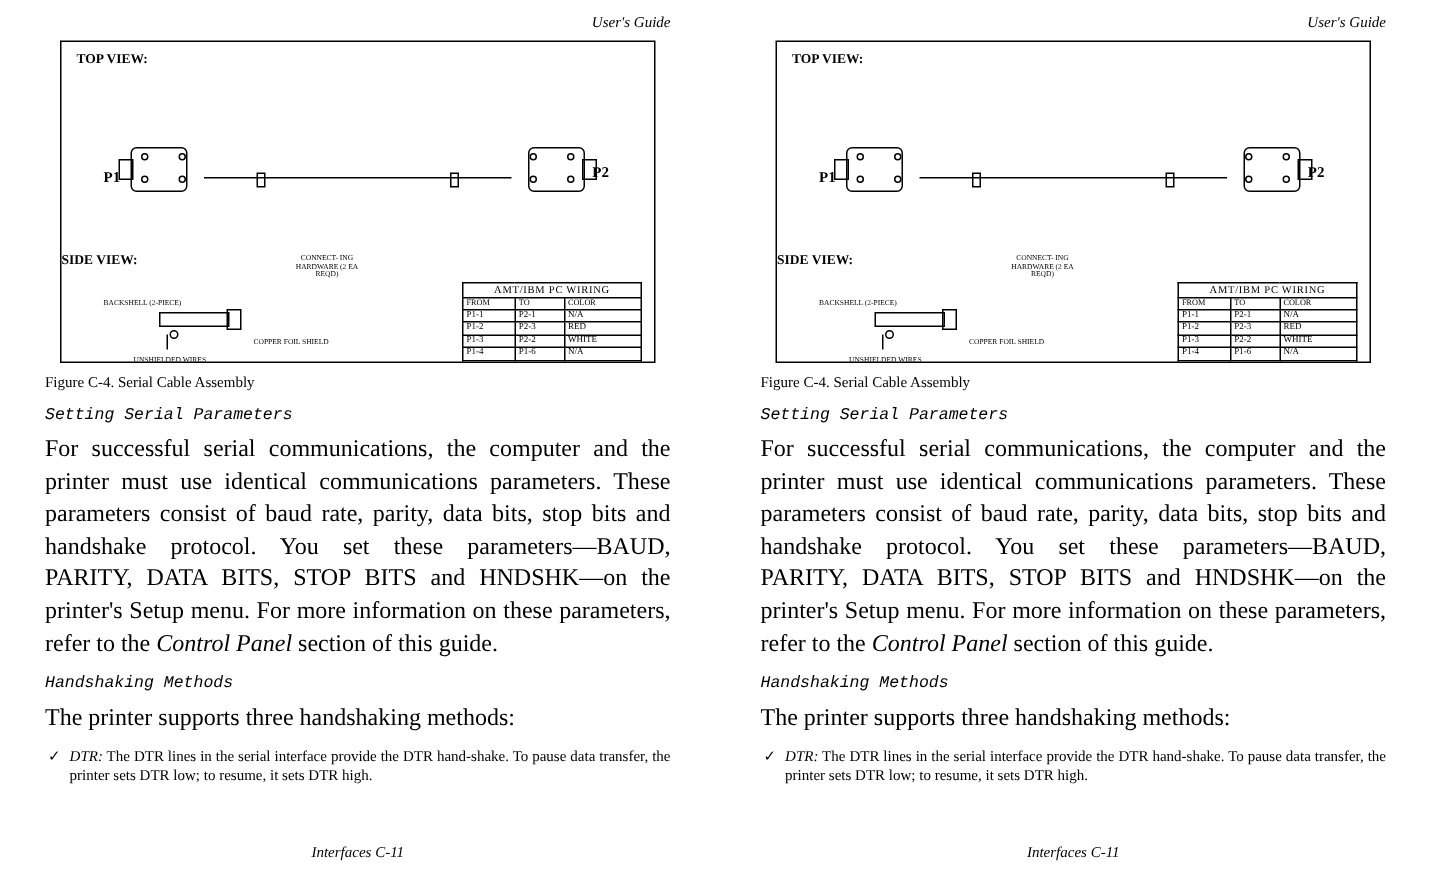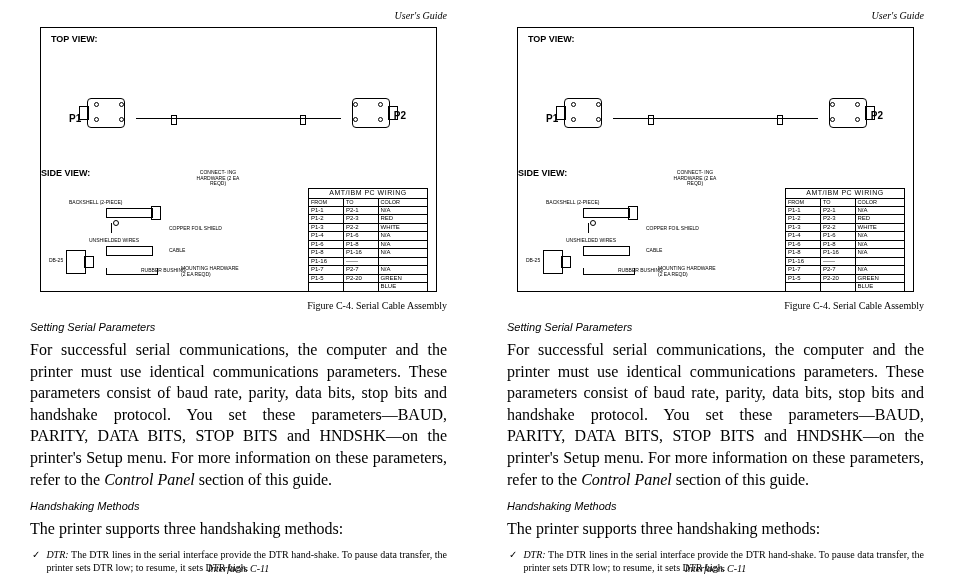--- a/index.html
+++ b/index.html
@@ -1,19 +1,19 @@
 <!DOCTYPE html>
 <html><head>
 <meta charset="utf-8">
 <style>
   html,body{margin:0;padding:0;background:#fff;font-family:"Times New Roman",Times,serif;color:#000}
   .sheet{display:flex;width:954px;height:580px}
   .page{flex:1;position:relative;padding:10px 30px 0 30px;box-sizing:border-box}
   .hdr{text-align:right;font-style:italic;font-size:10px;margin-bottom:6px}
-  .figbox{border:1px solid #000;height:265px;margin:0 10px;position:relative;box-sizing:border-box;overflow:hidden;font-family:Liberation Sans, sans-serif}
+  .figbox{border:1px solid #000;height:215px;margin:0 10px;position:relative;box-sizing:border-box;overflow:hidden;font-family:Liberation Serif, serif}
   .lbl{position:absolute;font-weight:bold;font-size:9px}
   .topv{left:10px;top:6px}
   .sidev{left:0;top:140px}
   .conn{position:absolute;width:55px;height:28px}
   .conn .trap{position:absolute;left:8px;top:0;width:36px;height:28px;border:1px solid #000;border-radius:4px}
   .conn .body{position:absolute;left:0;top:8px;width:8px;height:12px;border:1px solid #000}
   .conn .dot{position:absolute;width:3px;height:3px;border:1px solid #000;border-radius:50%}
   .conn .d1{left:15px;top:4px}.conn .d2{left:15px;bottom:4px}
   .conn .d3{right:10px;top:4px}.conn .d4{right:10px;bottom:4px}
   .conn.rt{transform:scaleX(-1)}
@@ -22,22 +22,22 @@
   .cab{position:absolute;left:95px;right:95px;top:90px;height:1px;border-top:1.5px solid #000}
   .cab::before,.cab::after{content:"";position:absolute;top:-4px;width:4px;height:8px;border:1px solid #000}
   .cab::before{left:35px}.cab::after{right:35px}
   .side-draw{position:absolute;left:10px;top:160px;right:195px;height:95px}
   .tiny{font-size:5px;position:absolute;line-height:1.1}
   .sblk{position:absolute;border:1px solid #000}
   .wirtbl{position:absolute;right:8px;top:160px;width:120px;border:1px solid #000;font-size:6px;border-collapse:collapse}
   .wirtbl th,.wirtbl td{border:1px solid #000;padding:0 2px;text-align:left;line-height:1.25;font-weight:normal}
   .wirtbl .tt{font-size:7px;text-align:center;font-weight:normal;letter-spacing:0.5px}
   .wirtbl .sh th{font-size:5.5px}
-  .cap{text-align:right;font-size:10px;margin:8px 0 10px}
-  .sect{font-style:italic;font-size:11px;margin:4px 0 6px;font-family:Liberation Sans, sans-serif}
+  .cap{text-align:left;font-size:10px;margin:8px 0 10px}
+  .sect{font-style:italic;font-size:11px;margin:4px 0 6px;font-family:Liberation Mono, monospace}
   .body{font-size:16px;line-height:1.35;text-align:justify;margin:0 0 10px}
   .cp{font-style:italic}
   .chkrow{display:flex;font-size:10px;line-height:1.35;margin-left:2px}
   .chk{font-family:Arial;margin-right:6px}
   .chkrow .tx{flex:1;text-align:justify}
   .dtr{font-style:italic}
   .ftr{position:absolute;bottom:6px;left:0;right:0;text-align:center;font-style:italic;font-size:10px}
 </style>
 </head>
 <body>

